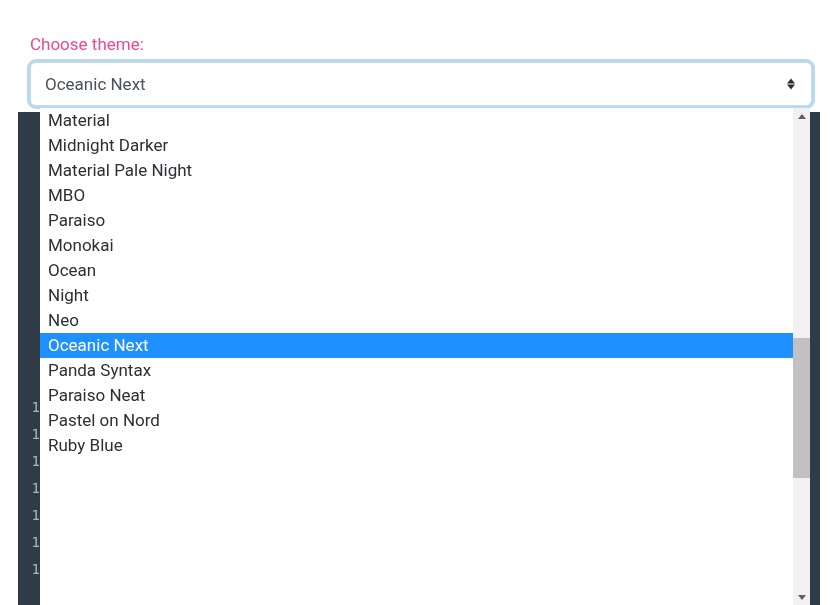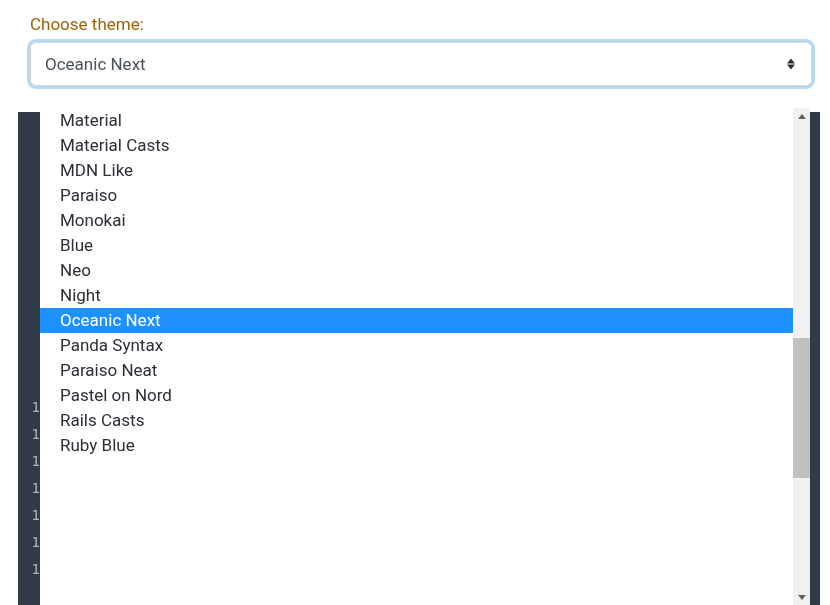--- a/index.html
+++ b/index.html
@@ -12,25 +12,26 @@
       overflow: hidden;
       position: relative;
     }
     .container {
       padding: 14px 0 0 0;
       width: 100%;
       height: 100%;
       position: relative;
     }
     .label {
-      color: #a16207;
+      color: #ec4899;
       font-size: 17px;
       font-weight: 400;
       padding-left: 30px;
       margin-bottom: 8px;
+      margin-top: 20px;
     }
     .select-wrap {
       margin: 0 18px 0 30px;
       border: 1px solid #d6d6d6;
       border-radius: 6px;
       position: relative;
       box-shadow: 0 0 0 3px rgba(156, 206, 243, 0.75);
       background: #fff;
     }
     .select-display {
@@ -96,21 +97,21 @@
       display: flex;
     }
     .options {
       flex: 1;
       overflow-y: hidden;
     }
     .option {
       font-size: 17px;
       line-height: 25px;
       color: #2b2f36;
-      padding: 0 20px;
+      padding: 0 8px;
       white-space: nowrap;
       cursor: default;
     }
     .option.selected {
       background: #1e90ff;
       color: #ffffff;
     }
     .scrollbar {
       width: 17px;
       position: relative;
@@ -164,32 +165,32 @@
         <div>1</div>
         <div>1</div>
         <div>1</div>
         <div>1</div>
       </div>
   </div>
 
   <div class="dropdown">
     <div class="options" id="options">
         <div class="option">Material</div>
-        <div class="option">Material Casts</div>
-        <div class="option">MDN Like</div>
+        <div class="option">Midnight Darker</div>
+        <div class="option">Material Pale Night</div>
+        <div class="option">MBO</div>
         <div class="option">Paraiso</div>
         <div class="option">Monokai</div>
-        <div class="option">Blue</div>
+        <div class="option">Ocean</div>
+        <div class="option">Night</div>
         <div class="option">Neo</div>
-        <div class="option">Night</div>
         <div class="option selected">Oceanic Next</div>
         <div class="option">Panda Syntax</div>
         <div class="option">Paraiso Neat</div>
         <div class="option">Pastel on Nord</div>
-        <div class="option">Rails Casts</div>
         <div class="option">Ruby Blue</div>
       </div>
     <div class="scrollbar">
       <div class="scroll-arrow up">
           <div class="t"></div>
         </div>
       <div class="scroll-thumb"></div>
       <div class="scroll-arrow dn">
           <div class="t"></div>
         </div>

